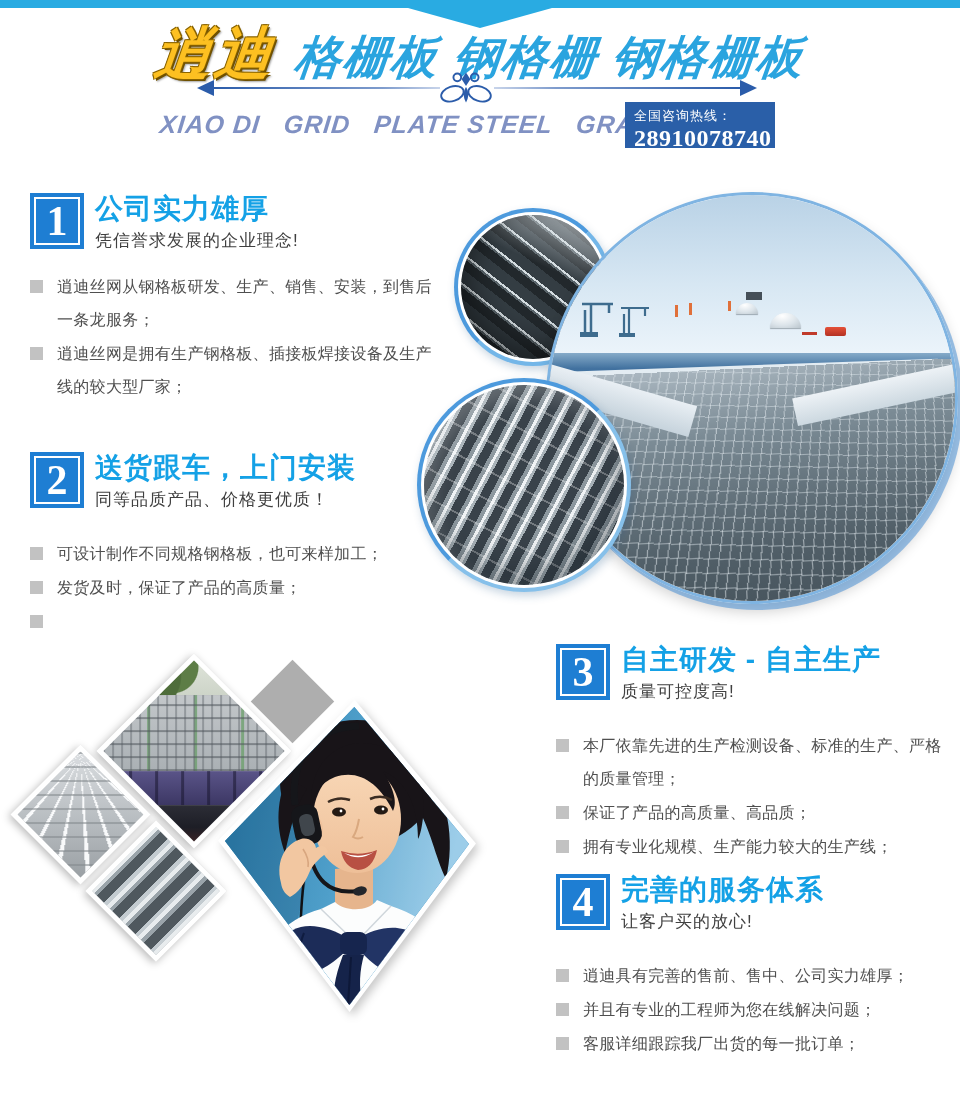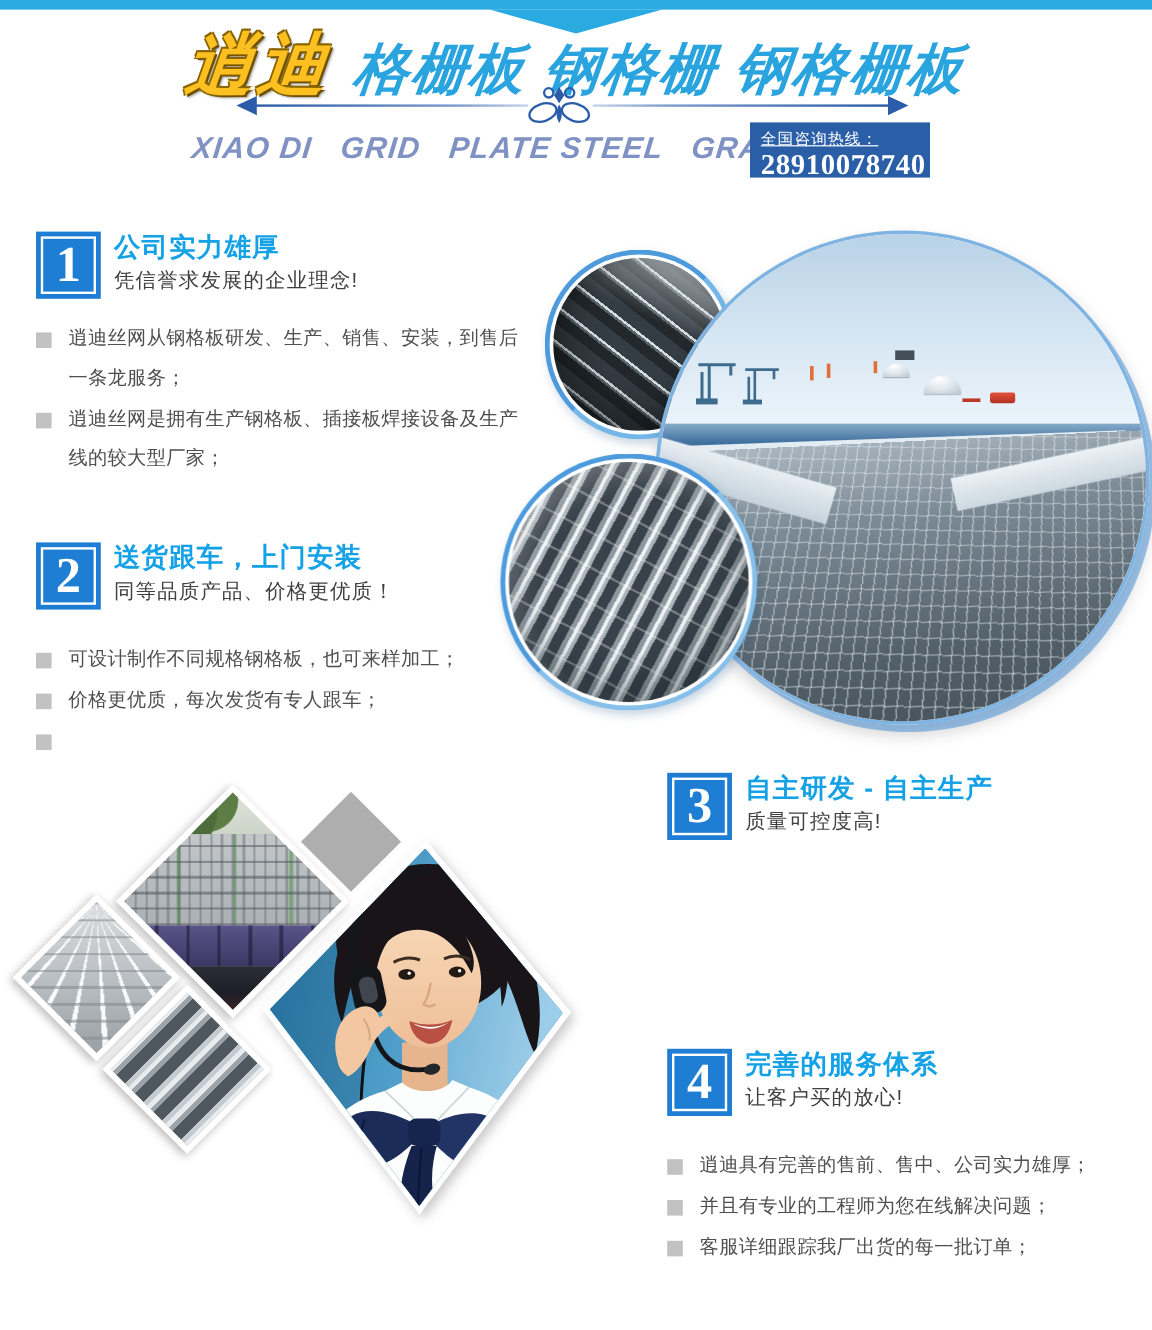--- a/index.html
+++ b/index.html
@@ -41,36 +41,36 @@
   .arrow-head-r { position:absolute; left:740px; top:8px; width:0; height:0;
     border-top:8px solid transparent; border-bottom:8px solid transparent; border-left:17px solid #2b5caa; }
   .ornament { position:absolute; left:437px; top:-3px; width:58px; height:38px; }
 
   .latin-line { position:absolute; top:110px; left:160px; width:520px; text-align:center;
     font-size:25px; font-weight:700; font-style:italic; color:#8091c3;
     letter-spacing:1px; white-space:pre; transform:skewX(-6deg); }
 
   .hotline { position:absolute; left:625px; top:102px; width:150px; height:46px;
     background:#2a5fa8; color:#ffffff; padding:5px 9px 4px; }
-  .hotline-label { font-size:13px; letter-spacing:1px; display:block;text-decoration:underline; }
+  .hotline-label { font-size:13px; letter-spacing:1px; display:block; }
   .hotline-phone { font-family:"Liberation Serif","DejaVu Serif",serif;
     font-size:24px; font-weight:700; letter-spacing:.5px; display:block; margin-top:0px; }
 
   
   .sec { position:absolute; }
   .sec-l { width:406px; }
   .sec-r { width:392px; }
   .sec-head { display:flex; align-items:flex-start; gap:11px; }
   .badge { flex:none; width:54px; height:56px; background:#1e7ed3; position:relative;
     display:flex; align-items:center; justify-content:center;
     font-family:"Liberation Serif","DejaVu Serif",serif; font-size:42px; font-weight:700; color:#ffffff; }
   .badge::after { content:""; position:absolute; inset:4px; border:2px solid #ffffff; }
-  .sec-title { font-size:22px; font-weight:700; color:#14a1e6; letter-spacing:1px; line-height:1.1; margin-top:1px; }
+  .sec-title { font-size:28px; font-weight:700; color:#14a1e6; letter-spacing:1px; line-height:1.1; margin-top:1px; }
   .sec-sub { font-size:17px; color:#404040; letter-spacing:1px; margin-top:4px; }
-  .bullets { list-style:none; margin-top:18px;font-family:Liberation Mono, monospace; }
+  .bullets { list-style:none; margin-top:18px; }
   .bullets.mt-lg { margin-top:26px; }
   .bullets li { position:relative; padding-left:27px; font-size:16px; color:#4f4f4f;
     line-height:33px; letter-spacing:.3px; margin-bottom:1px; }
   .sq { position:absolute; left:0; top:10px; width:13px; height:13px; background:#c2c2c2; }
 
   
   .pcircle { position:absolute; border-radius:50%; background:#ffffff; }
   .pc-ring { border:4px solid #55a3df; padding:3px; box-shadow:2px 4px 8px rgba(40,90,140,.25); }
   .pc-inner { width:100%; height:100%; border-radius:50%; overflow:hidden; position:relative; }
 
@@ -232,21 +232,21 @@
   <div class="sec sec-l" style="left:30px; top:452px;">
     <div class="sec-head">
       <div class="badge">2</div>
       <div>
         <div class="sec-title">送货跟车，上门安装</div>
         <div class="sec-sub">同等品质产品、价格更优质！</div>
       </div>
     </div>
     <ul class="bullets mt-lg">
       <li><span class="sq"></span><span>可设计制作不同规格钢格板，也可来样加工；</span></li>
-      <li><span class="sq"></span><span>价格更优质，每次发货有专人跟车；</span></li>
+      <li><span class="sq"></span><span>发货及时，保证了产品的高质量；</span></li>
       <li><span class="sq"></span></li>
     </ul>
   </div>
 
   <div class="pcircle pc-ring circle-sm1">
     <div class="pc-inner">
       <div class="grate-dark"></div>
     </div>
   </div>
 
@@ -372,20 +372,25 @@
   </div>
 
   <div class="sec sec-r" style="left:556px; top:644px;">
     <div class="sec-head">
       <div class="badge">3</div>
       <div>
         <div class="sec-title">自主研发 - 自主生产</div>
         <div class="sec-sub">质量可控度高!</div>
       </div>
     </div>
+    <ul class="bullets mt-lg">
+      <li><span class="sq"></span><span>本厂依靠先进的生产检测设备、标准的生产、严格的质量管理；</span></li>
+      <li><span class="sq"></span><span>保证了产品的高质量、高品质；</span></li>
+      <li><span class="sq"></span><span>拥有专业化规模、生产能力较大的生产线；</span></li>
+    </ul>
   </div>
 
   <div class="sec sec-r" style="left:556px; top:874px;">
     <div class="sec-head">
       <div class="badge">4</div>
       <div>
         <div class="sec-title">完善的服务体系</div>
         <div class="sec-sub">让客户买的放心!</div>
       </div>
     </div>

